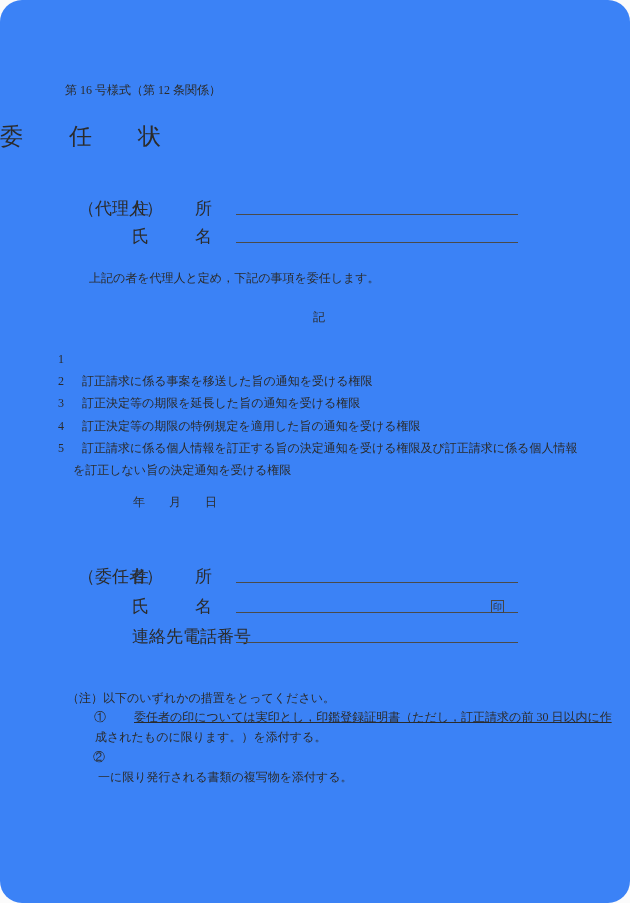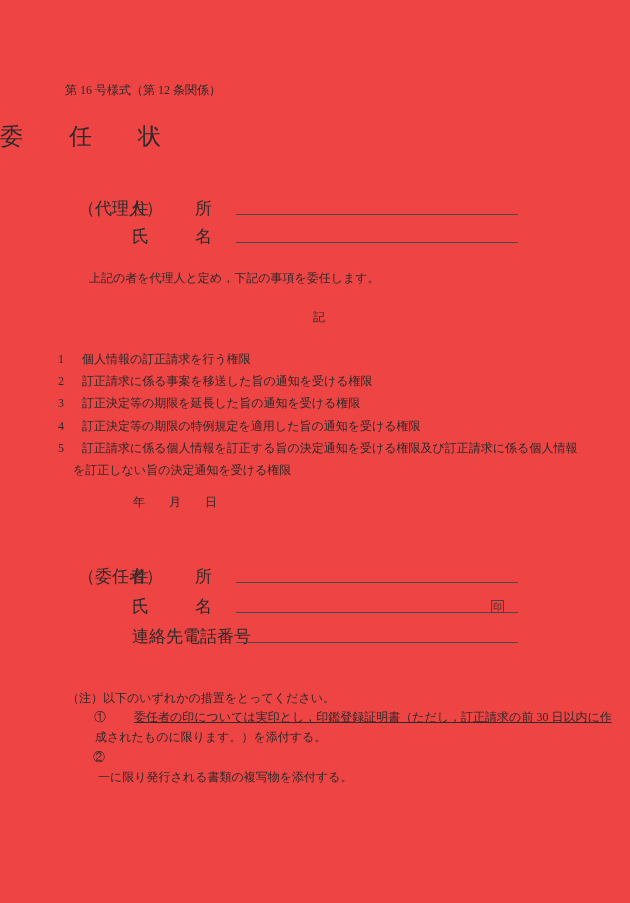--- a/index.html
+++ b/index.html
@@ -3,21 +3,21 @@
 <meta charset="utf-8">
 <style>
   html,body{margin:0;padding:0;}
   body{
     width:630px;height:903px;
     background:#fbfbfb;
     font-family:"Liberation Serif","DejaVu Serif",serif;
     color:#2b2b2b;
     -webkit-font-smoothing:antialiased;
   }
-  .page{position:relative;width:630px;height:903px;overflow:hidden;background:#ef4444;}
+  .page{position:relative;width:630px;height:903px;overflow:hidden;background:#3b82f6;border-radius:22px;}
   .txt{position:absolute;font-size:12px;line-height:14px;white-space:nowrap;}
   .form-no{top:83px;left:65px;}
   .title{top:126px;left:0;width:630px;text-align:left;font-size:23px;line-height:22px;font-weight:normal;margin:0;position:absolute;white-space:nowrap;}
   .declaration{top:271px;left:89px;}
   .ki{top:310px;left:313px;}
   .date-line{top:495px;left:133px;}
 
   
   .frow{position:absolute;left:0;width:630px;height:13px;font-size:17px;line-height:13px;white-space:nowrap;}
   .frow .prefix{position:absolute;left:78px;bottom:0;}
@@ -70,21 +70,20 @@
       </span>
     <span class="fline"></span>
   </div>
 
   <div class="txt declaration">上記の者を代理人と定め，下記の事項を委任します。</div>
 
   <div class="txt ki">記</div>
 
   <div class="list-line" style="top:352px">
     <span class="num">1</span>
-    <span class="itext">個人情報の訂正請求を行う権限</span>
   </div>
   <div class="list-line" style="top:374px">
     <span class="num">2</span>
     <span class="itext">訂正請求に係る事案を移送した旨の通知を受ける権限</span>
   </div>
   <div class="list-line" style="top:396px">
     <span class="num">3</span>
     <span class="itext">訂正決定等の期限を延長した旨の通知を受ける権限</span>
   </div>
   <div class="list-line" style="top:419px">

